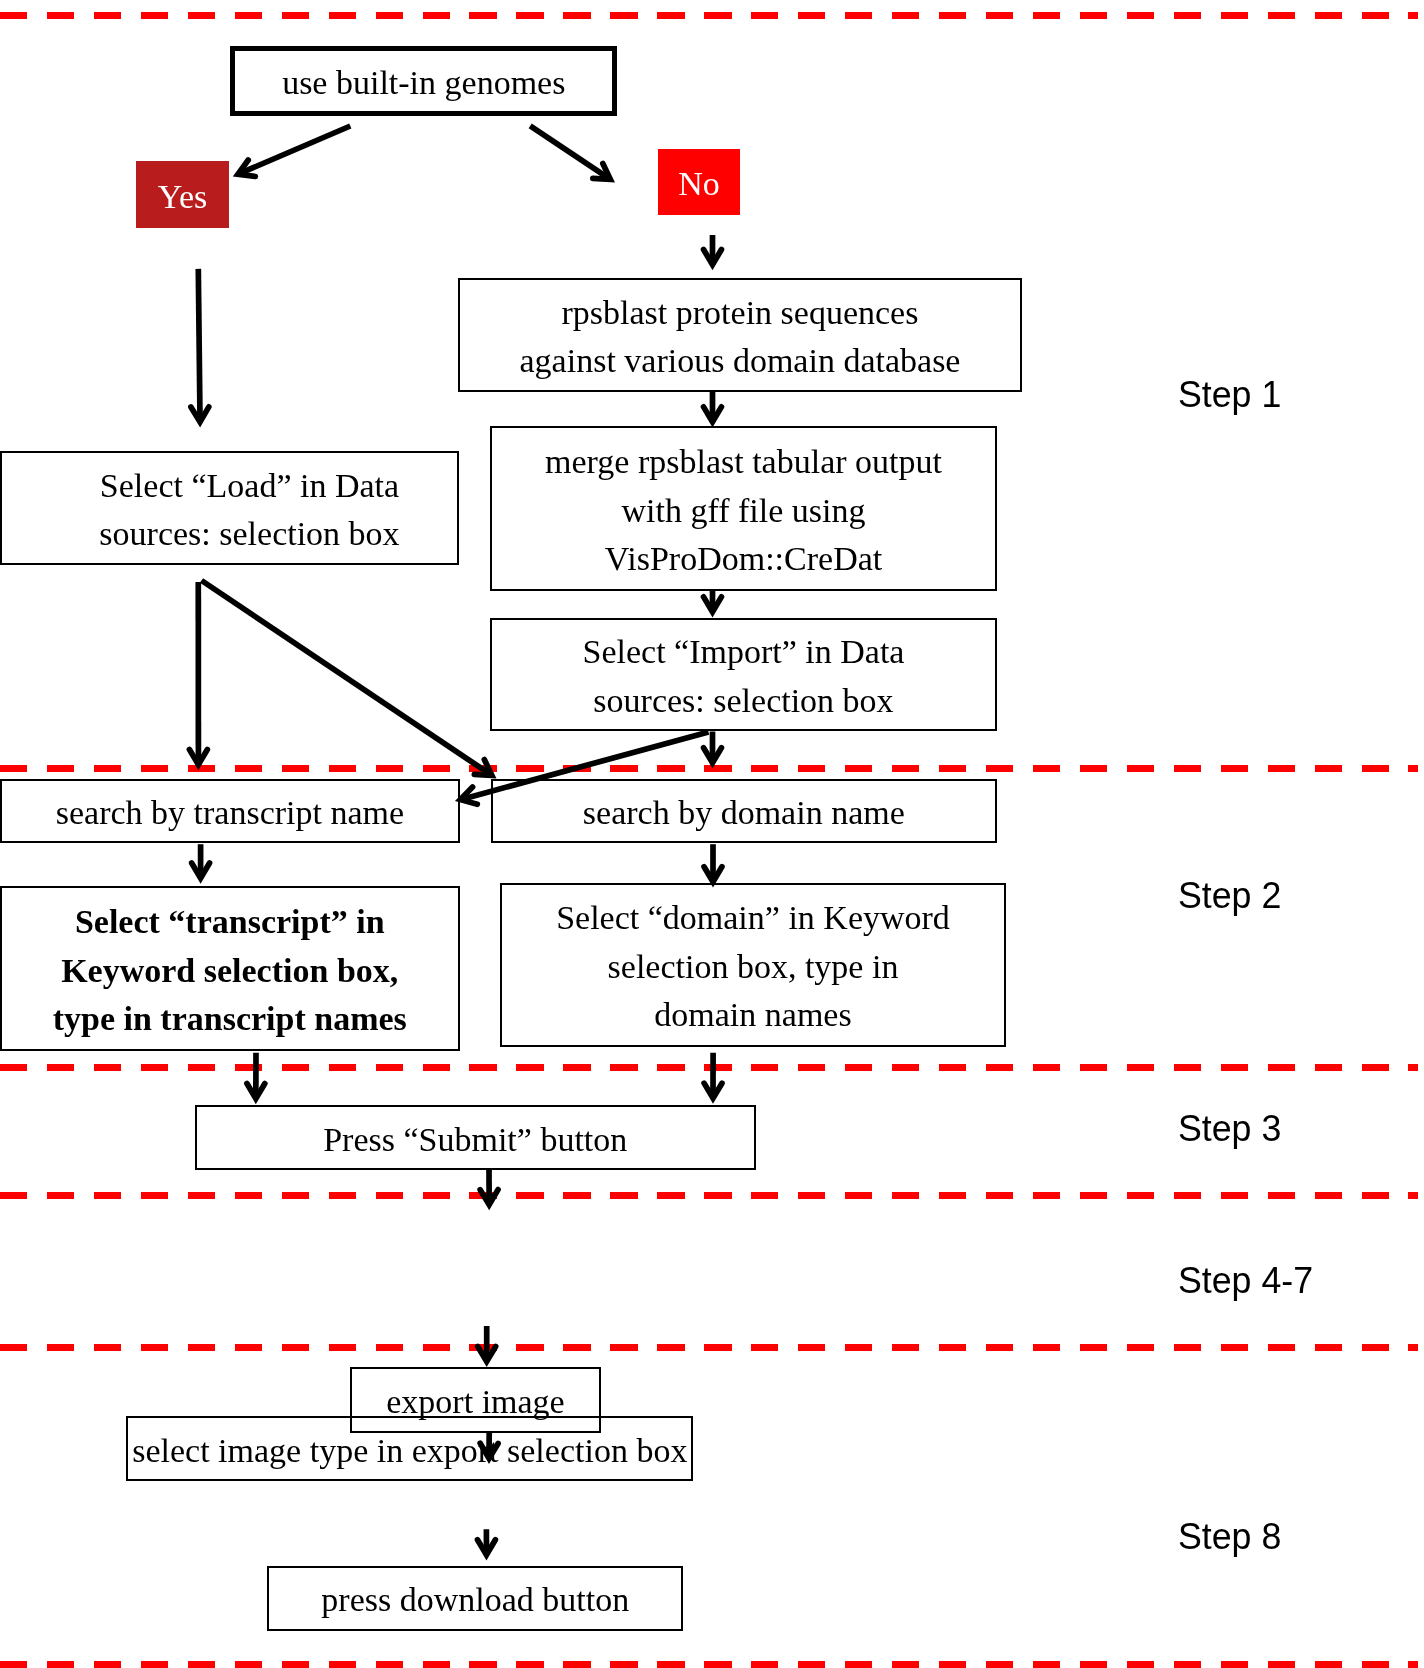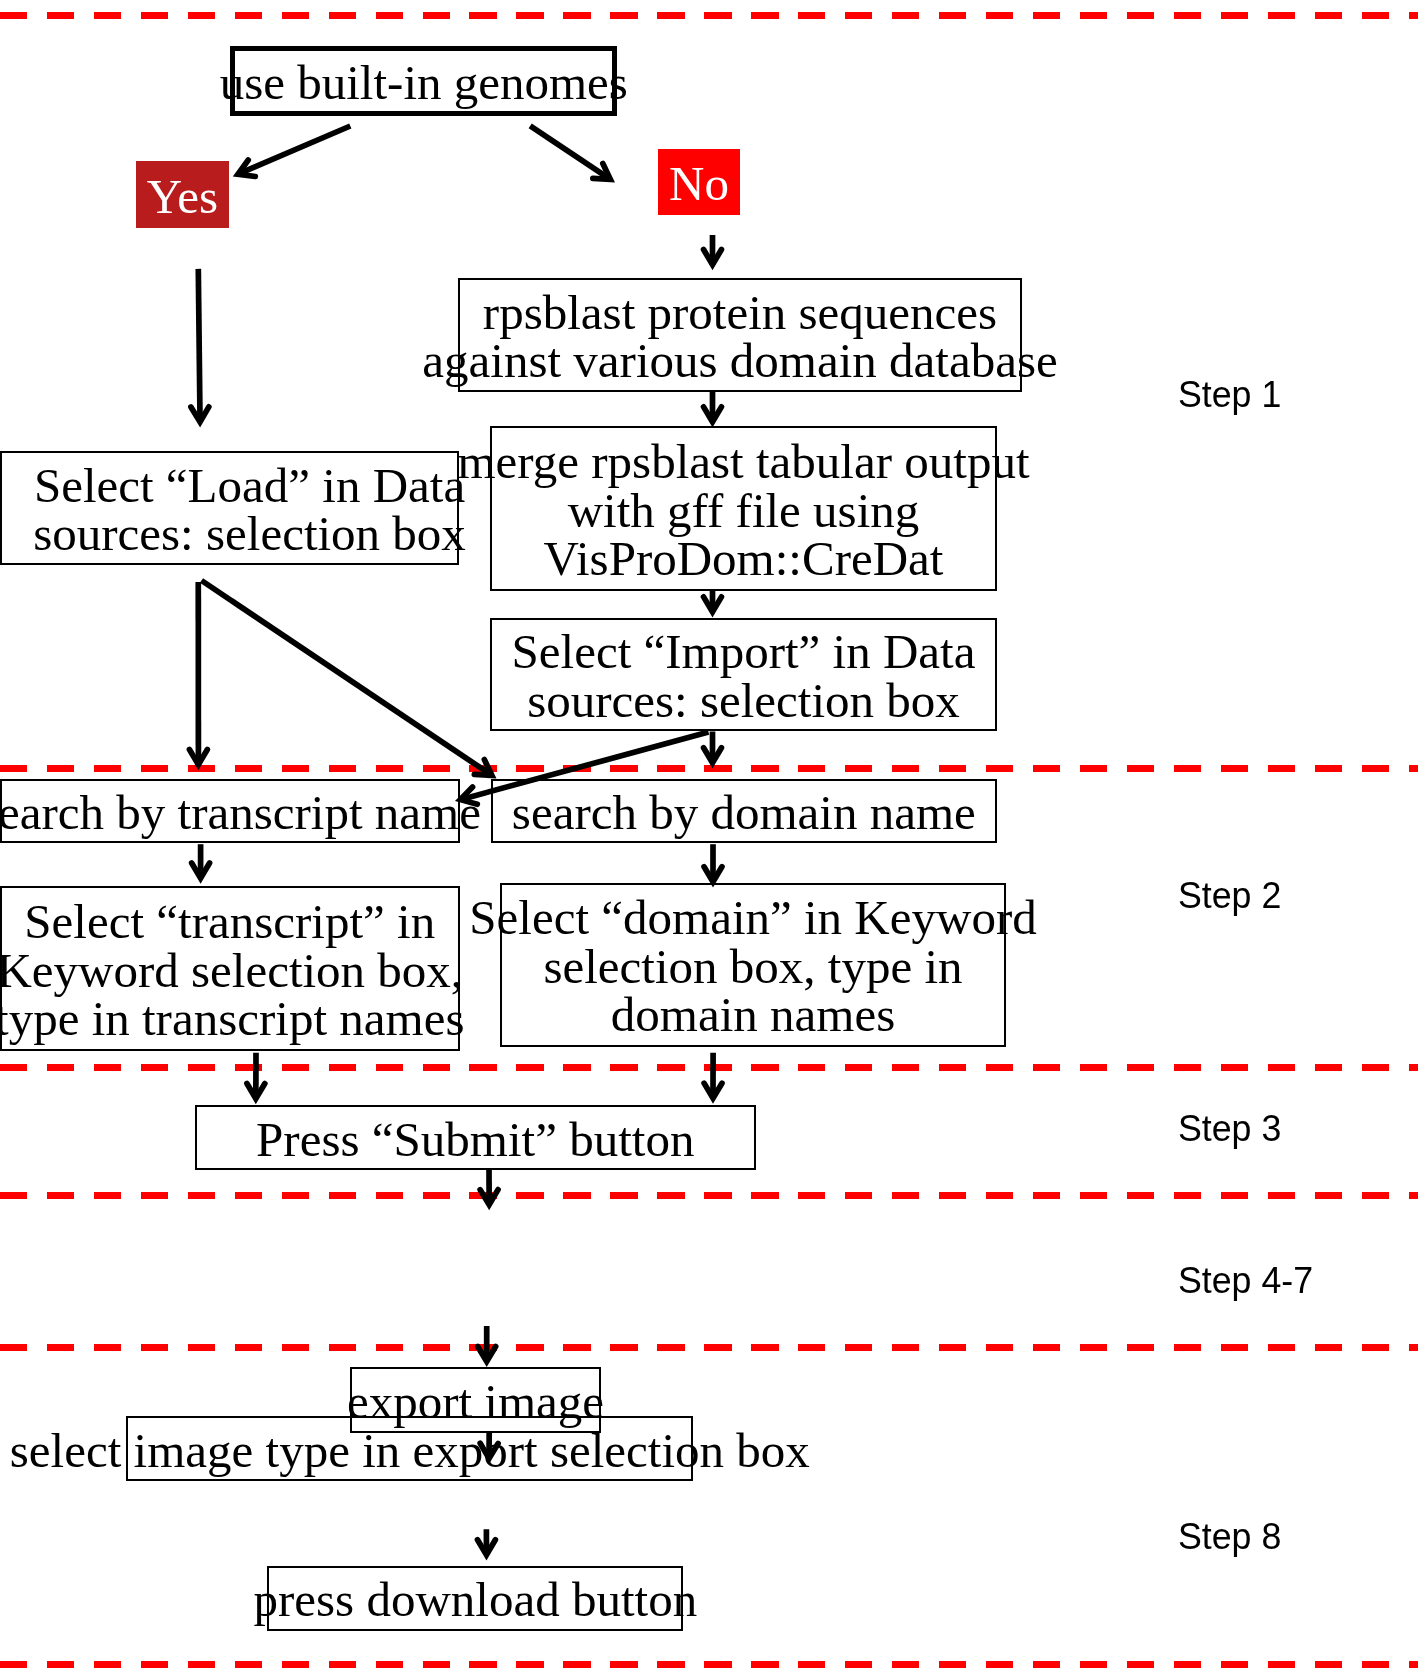--- a/index.html
+++ b/index.html
@@ -13,21 +13,21 @@
                  #ff0000 0px,#ff0000 27.3px,
                  rgba(255,255,255,0) 27.3px,rgba(255,255,255,0) 46.95px);}
   #connector-layer{position:absolute;left:0;top:0;width:1424px;height:1668px;
                    display:block;overflow:visible;}
   #connector-layer line,#connector-layer path{
            stroke:#000000;stroke-width:5.7;fill:none;}
   #connector-layer line{stroke-linecap:butt;}
   #connector-layer path{stroke-linecap:round;stroke-linejoin:miter;}
   .node{position:absolute;box-sizing:border-box;display:flex;
         align-items:center;justify-content:center;text-align:center;}
-  .node-text{font-size:49px;line-height:48.3px;white-space:pre;
+  .node-text{font-size:34px;line-height:48.3px;white-space:pre;
              position:relative;top:2.3px;color:#000000;}
   .node.outlined{border:2.2px solid #000000;}
   .node.outlined-thick{border:5.2px solid #000000;}
   .node.filled-yes{background:#b91c1c;}
   .node.filled-no{background:#ff0000;}
   .node.filled-yes .node-text,.node.filled-no .node-text{color:#ffffff;}
   .step-label{position:absolute;font-family:"Liberation Sans",sans-serif;
               font-size:37.8px;line-height:37.8px;white-space:nowrap;
               color:#000000;transform:scaleX(0.945);transform-origin:0 100%;}
 </style>
@@ -142,21 +142,21 @@
   <div class="node outlined" style="left:490.00px;top:617.50px;width:507.00px;height:113.50px;">
     <span class="node-text">Select “Import” in Data
 sources: selection box</span>
   </div>
   <div class="node outlined" style="left:0.00px;top:778.50px;width:459.90px;height:64.50px;">
     <span class="node-text">search by transcript name</span>
   </div>
   <div class="node outlined" style="left:491.00px;top:778.50px;width:505.60px;height:64.50px;">
     <span class="node-text">search by domain name</span>
   </div>
-  <div class="node outlined" style="left:0.00px;top:886.00px;width:459.50px;height:165.00px;">
+  <div class="node outlined" style="left:0.00px;top:886.00px;width:459.50px;height:165.00px;font-weight:bold;">
     <span class="node-text">Select “transcript” in
 Keyword selection box,
 type in transcript names</span>
   </div>
   <div class="node outlined" style="left:491.00px;top:882.50px;width:506.00px;height:164.00px;margin-left:9px;">
     <span class="node-text">Select “domain” in Keyword
 selection box, type in
 domain names</span>
   </div>
   <div class="node outlined" style="left:195.00px;top:1105.00px;width:560.50px;height:65.00px;">

